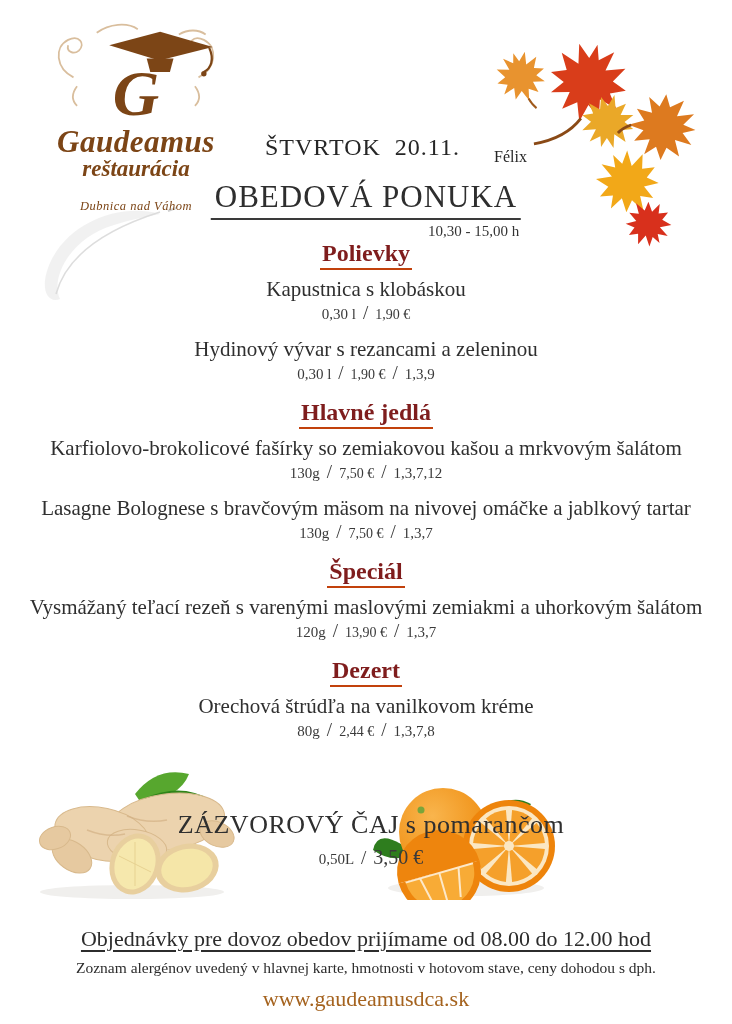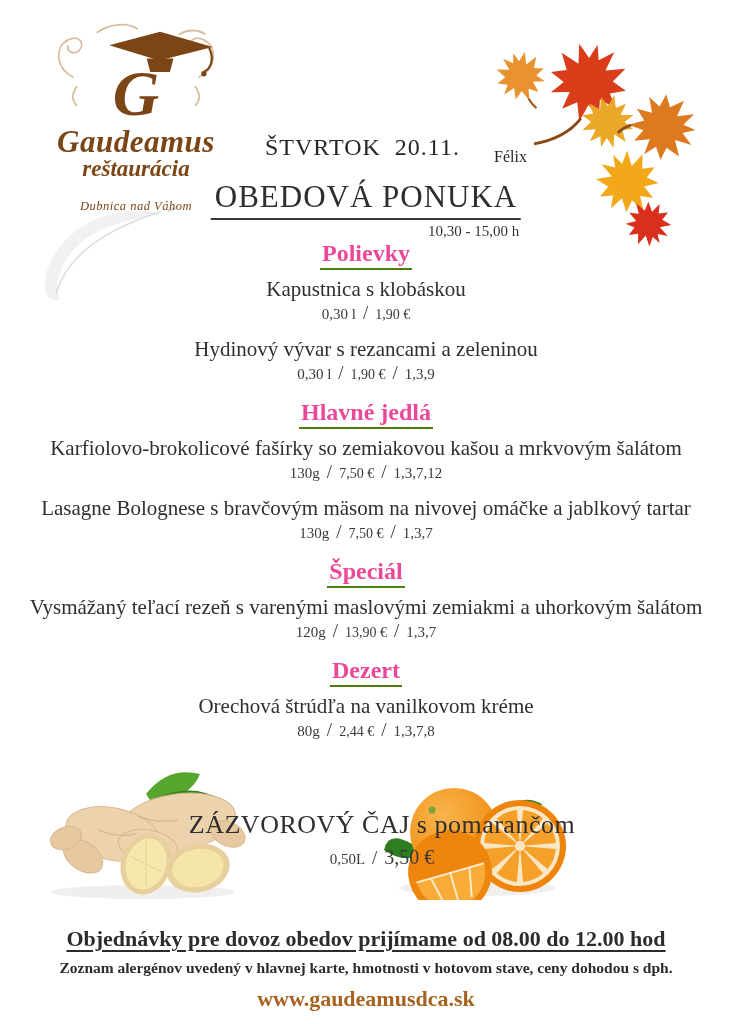--- a/index.html
+++ b/index.html
@@ -22,42 +22,42 @@
   
   .day-date { position: absolute; left: 265px; top: 128px; font-size: 24px; letter-spacing: 1px; white-space: nowrap; margin-top: 6px; }
   .day-date .num { margin-left: 14px; }
   .name-day { position: absolute; left: 494px; top: 148px; font-size: 16px; }
   .title-wrap { position: absolute; top: 179px; left: 50%; transform: translateX(-50%); text-align: center; }
   .menu-title { display: inline-block; font-size: 31px; font-weight: normal; letter-spacing: 1px; border-bottom: 2px solid #3a3a3a; padding: 0 4px 3px 4px; color:#2e2e2e; white-space: nowrap; }
   .serving-hours { text-align: right; font-size: 15px; margin-top: 3px; padding-right: 2px; color:#333; }
 
   
   .menu-col { position: absolute; top: 240px; left: 0; width: 732px; text-align: center; }
-  .section-heading { display: inline-block; font-size: 24px; font-weight: bold; margin: 13px 0 2px 0; border-bottom: 2px solid #4d7c0f; padding: 0 2px 1px 2px; color:#ec4899; }
+  .section-heading { display: inline-block; font-size: 24px; font-weight: bold; margin: 13px 0 2px 0; border-bottom: 2px solid #c2410c; padding: 0 2px 1px 2px; color:#7f1d1d; }
   .section-heading.first { margin-top: 0; }
   .dish { margin-top: 4px; }
   .dish + .dish { margin-top: 10px; }
   .dish-name { font-size: 21px; line-height: 26px; color:#2f2f2f; padding: 0 2px; }
   .dish-price { font-size: 15px; line-height: 22px; color:#3a3a3a; }
   .dish-price .price { font-size: 14px; }
   .dish-price .sep { font-size: 19px; margin: 0 7px; }
   .section { display: block; }
 
   
-  .drink-banner { position: absolute; top: 762px; left: 16px; width: 580px; height: 150px; }
+  .drink-banner { position: absolute; top: 762px; left: 5px; width: 580px; height: 150px; }
   .ginger-art  { position: absolute; left: 12px; top: 2px; }
   .orange-art  { position: absolute; right: 24px; top: 8px; }
   .drink-text  { position: absolute; left: 0; top: 48px; width: 732px; text-align: center; }
   .drink-name  { font-size: 26px; letter-spacing: .5px; color:#2f2f2f; }
   .drink-price { font-size: 15px; margin-top: 6px; color:#3a3a3a; }
   .drink-price .price { font-size: 20px; }
   .drink-price .sep { font-size: 19px; margin: 0 7px; }
 
   
-  .footer { position: absolute; top: 926px; left: 0; width: 732px; text-align: center; font-weight: bold; }
+  .footer { position: absolute; top: 926px; left: 0; width: 732px; text-align: center; }
   .delivery-note { font-size: 22px; text-decoration: underline; text-underline-offset: 4px; color:#2c2c2c; }
   .allergen-note { font-size: 15.5px; margin-top: 7px; font-family: "Liberation Serif", serif; color:#2c2c2c; }
   .website { font-size: 22px; margin-top: 9px; color: #a5631f; }
 
   
   .leaves-art  { position: absolute; right: 0; top: 25px; }
   .feather-art { position: absolute; left: 18px; top: 198px; }
 </style>
 </head>
 <body>

